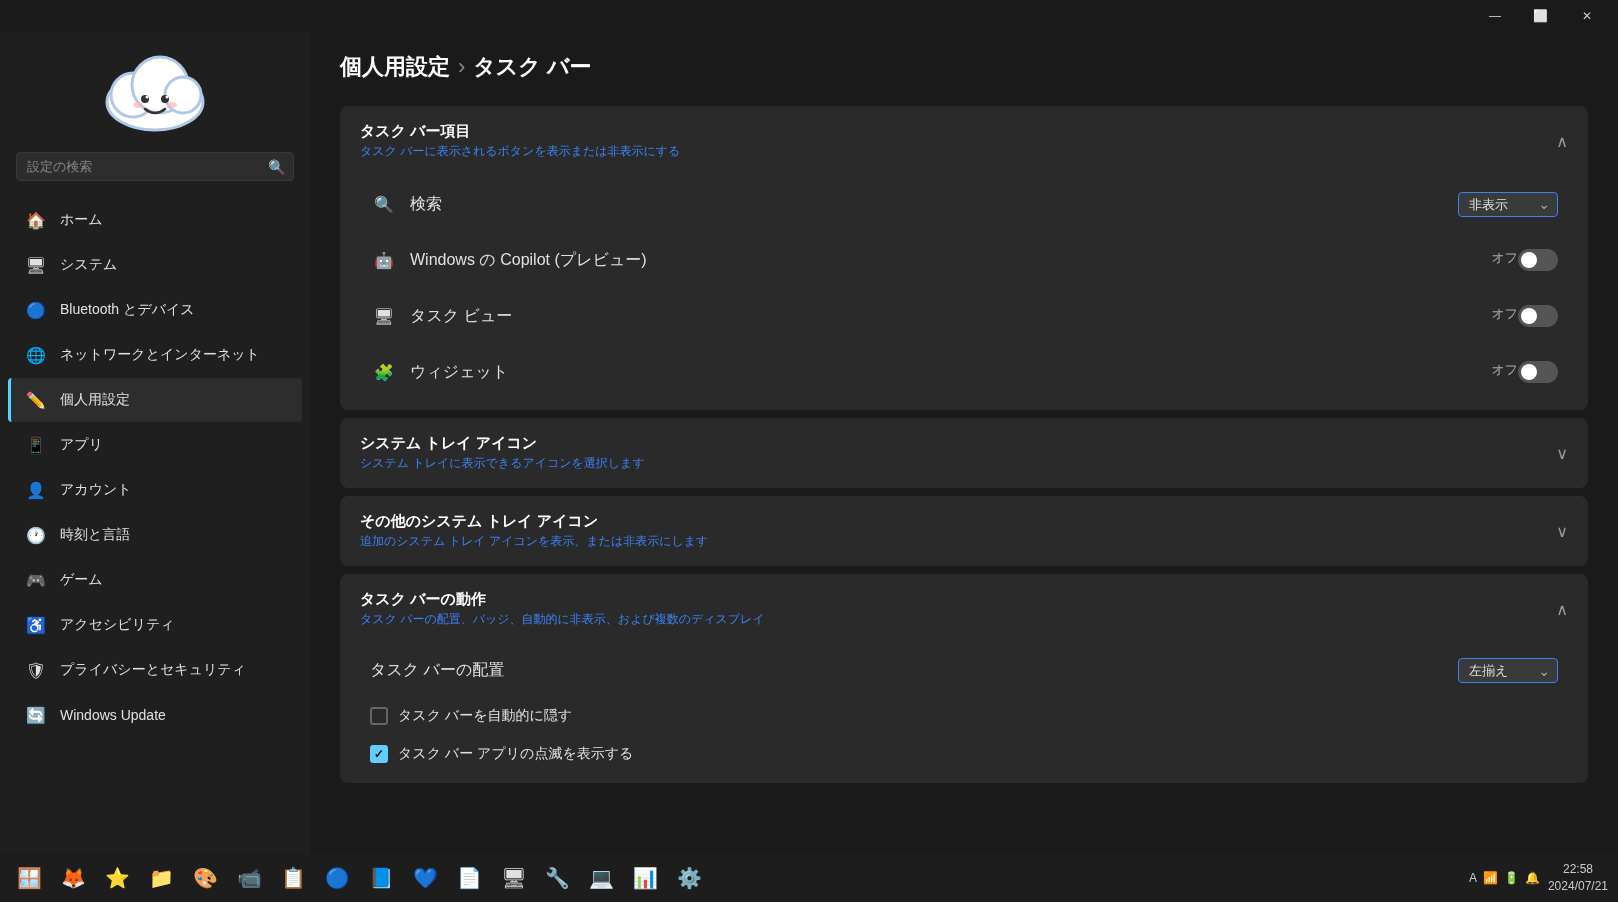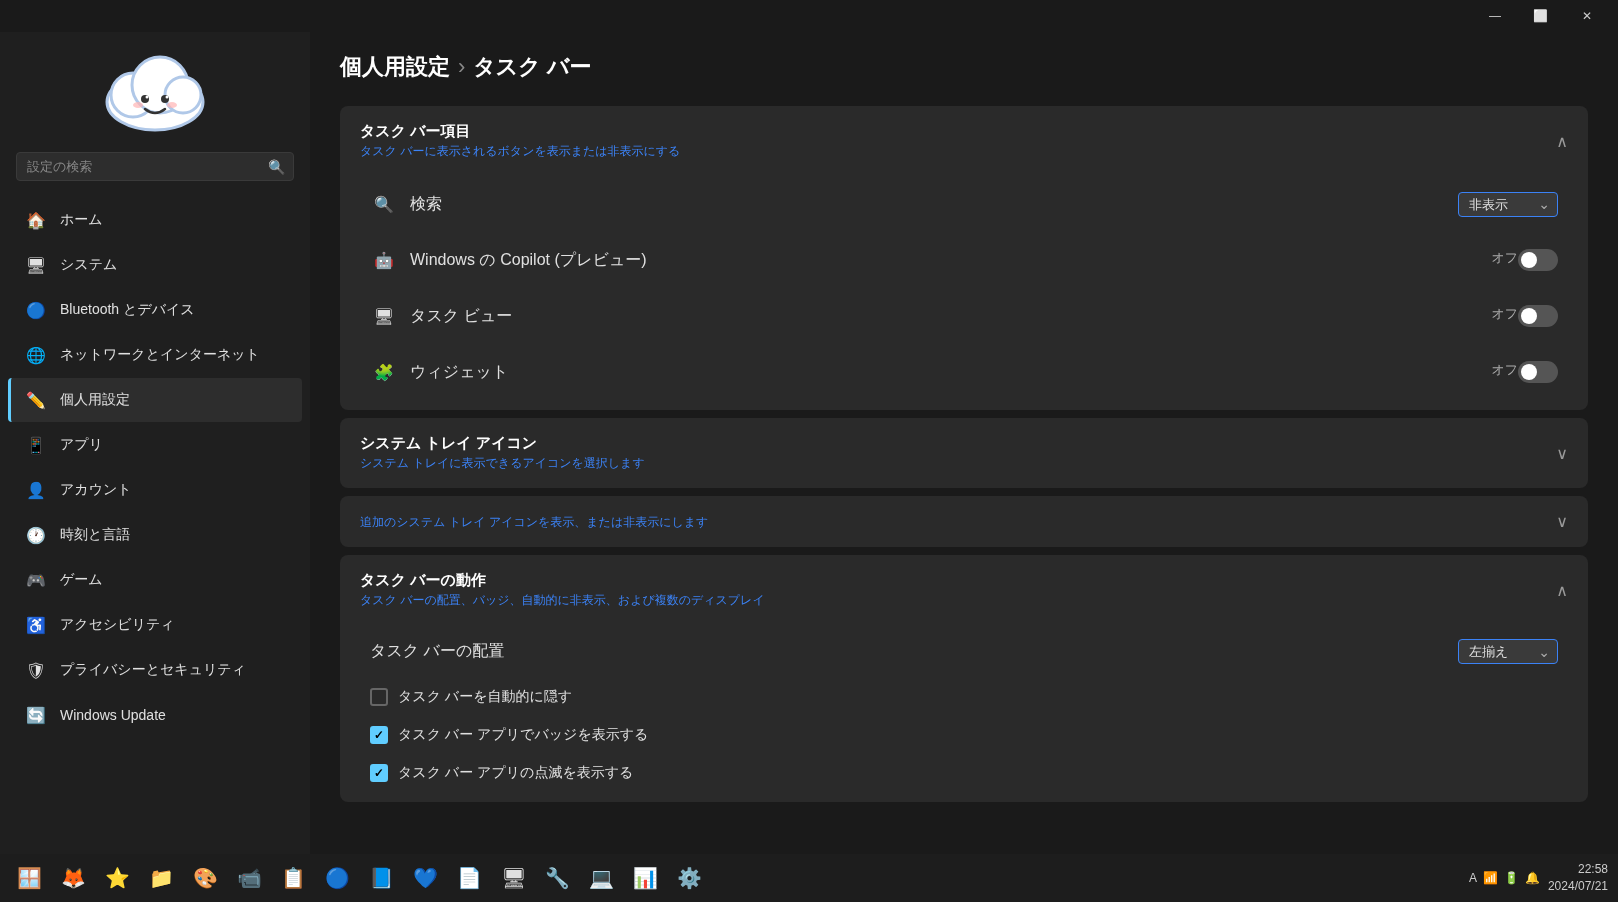--- a/index.html
+++ b/index.html
@@ -333,21 +333,21 @@
       gap: 8px;
     }
     .taskbar-sys {
       display: flex;
       align-items: center;
       gap: 6px;
       font-size: 12px;
       color: #ccc;
     }
     .taskbar-time {
-      text-align: right;
+      text-align: center;
       font-size: 12px;
       color: #ccc;
       line-height: 1.4;
     }
   </style>
 </head>
 <body>
 
 <div class="titlebar">
   <div class="titlebar-btn">—</div>
@@ -502,20 +502,21 @@
             <div class="section-title-group">
               <div class="section-title">システム トレイ アイコン</div>
               <div class="section-subtitle">システム トレイに表示できるアイコンを選択します</div>
             </div>
             <span class="section-chevron">∨</span>
           </div>
         </div>
         <div class="section-card">
           <div class="section-header">
             <div class="section-title-group">
+              <div class="section-title">その他のシステム トレイ アイコン</div>
               <div class="section-subtitle">追加のシステム トレイ アイコンを表示、または非表示にします</div>
             </div>
             <span class="section-chevron">∨</span>
           </div>
         </div>
         <div class="section-card">
           <div class="section-header">
             <div class="section-title-group">
               <div class="section-title">タスク バーの動作</div>
               <div class="section-subtitle">タスク バーの配置、バッジ、自動的に非表示、および複数のディスプレイ</div>
@@ -525,24 +526,20 @@
           <div class="section-content">
             <div class="taskbar-align-row setting-row">
               <span class="setting-label">タスク バーの配置</span>
               <div class="select-wrapper">
                 <select class="setting-select"><option value="左揃え">左揃え</option><option value="中央揃え">中央揃え</option></select>
               </div>
             </div>
             <div class="checkbox-row">
               <div class="checkbox"></div>
               <span class="checkbox-label">タスク バーを自動的に隠す</span>
-            </div>
-            <div class="checkbox-row">
-              <div class="checkbox checked"></div>
-              <span class="checkbox-label">タスク バー アプリでバッジを表示する</span>
             </div>
             <div class="checkbox-row">
               <div class="checkbox checked"></div>
               <span class="checkbox-label">タスク バー アプリの点滅を表示する</span>
             </div>
           </div>
         </div>
       </div>
 
   </div>

